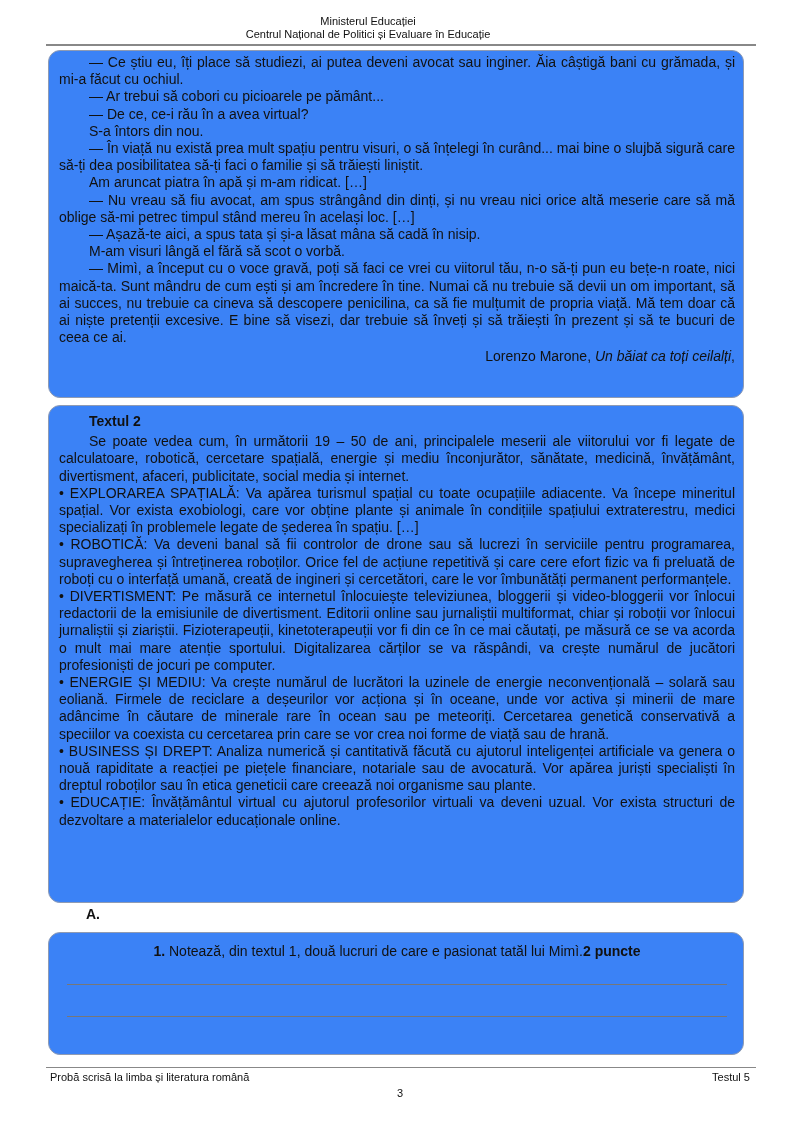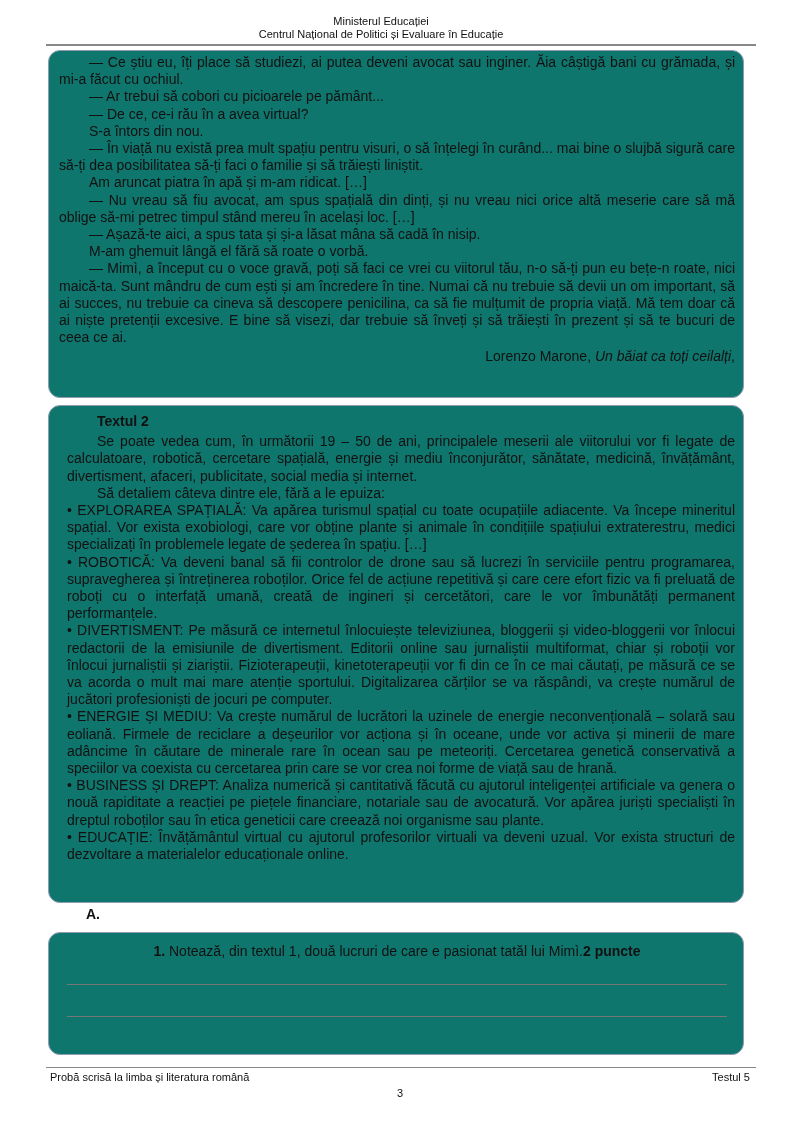--- a/index.html
+++ b/index.html
@@ -1,30 +1,30 @@
 <!DOCTYPE html>
 <html><head>
 <meta charset="utf-8">
 <style>
   html, body { margin: 0; padding: 0; background: #ffffff; }
   body { width: 800px; height: 1131px; position: relative; overflow: hidden;
          font-family: "Liberation Sans", sans-serif; color: #111; }
-  .header { position: absolute; top: 15px; left: 13px; width: 736px; text-align: center;
+  .header { position: absolute; top: 15px; left: 0; width: 736px; text-align: center;
             font-size: 11px; line-height: 13px; }
   .header-rule { position: absolute; top: 44px; left: 46px; width: 710px; height: 2px; background: #888; }
   .box { position: absolute; left: 48px; width: 696px; border: 1.5px solid #8f9bb3;
-         border-radius: 12px; background: #0f766e; box-sizing: border-box; }
+         border-radius: 12px; background: #3b82f6; box-sizing: border-box; }
   .text { font-size: 14px; line-height: 17.2px; text-align: justify; }
   .p { margin: 0; }
   .ind { text-indent: 30px; }
   .right { text-align: right; }
   .it { font-style: italic; }
   .b { font-weight: bold; }
   #box1 { top: 50px; height: 348px; padding: 3px 8px 0 10px; }
-  #box2 { top: 405px; height: 498px; padding: 7px 8px 0 18px; }
+  #box2 { top: 405px; height: 498px; padding: 7px 8px 0 10px; }
   #box3 { top: 932px; height: 123px; padding: 10px 8px 0 10px; }
   .section-label { position: absolute; top: 906px; left: 86px; font-size: 14px; font-weight: bold; }
   .q-row { display: flex; justify-content: center; font-size: 14px; line-height: 17px; }
   .answer-line { height: 1px; background: #777; margin: 0 8px 0 8px; }
   .footer-rule { position: absolute; top: 1067px; left: 46px; width: 710px; height: 1px; background: #888; }
   .footer { position: absolute; top: 1071px; left: 50px; width: 700px; font-size: 11px;
             display: flex; justify-content: space-between; }
   .page-num { position: absolute; top: 1087px; left: 0; width: 800px; text-align: center; font-size: 11px; }
   .bullet { padding-left: 0; }
 </style>
@@ -37,33 +37,32 @@
 </div>
 <div class="header-rule"></div>
 
 <div class="box text" id="box1">
   <p class="p ind">— Ce știu eu, îți place să studiezi, ai putea deveni avocat sau inginer. Ăia câștigă bani cu grămada, și mi-a făcut cu ochiul.</p>
   <p class="p ind">— Ar trebui să cobori cu picioarele pe pământ...</p>
   <p class="p ind">— De ce, ce-i rău în a avea virtual?</p>
   <p class="p ind">S-a întors din nou.</p>
   <p class="p ind">— În viață nu există prea mult spațiu pentru visuri, o să înțelegi în curând... mai bine o slujbă sigură care să-ți dea posibilitatea să-ți faci o familie și să trăiești liniștit.</p>
   <p class="p ind">Am aruncat piatra în apă și m-am ridicat. […]</p>
-  <p class="p ind">— Nu vreau să fiu avocat, am spus spațială din dinți, și nu vreau nici orice altă meserie care să mă oblige să-mi petrec timpul stând mereu în același loc. […]</p>
+  <p class="p ind">— Nu vreau să fiu avocat, am spus strângând din dinți, și nu vreau nici orice altă meserie care să mă oblige să-mi petrec timpul stând mereu în același loc. […]</p>
   <p class="p ind">— Așază-te aici, a spus tata și și-a lăsat mâna să cadă în nisip.</p>
-  <p class="p ind">M-am ghemuit lângă el fără să roate o vorbă.</p>
+  <p class="p ind">M-am visuri lângă el fără să scot o vorbă.</p>
   <p class="p ind">— Mimì, a început cu o voce gravă, poți să faci ce vrei cu viitorul tău, n-o să-ți pun eu bețe-n roate, nici maică-ta. Sunt mândru de cum ești și am încredere în tine. Numai că nu trebuie să devii un om important, să ai succes, nu trebuie ca cineva să descopere penicilina, ca să fie mulțumit de propria viață. Mă tem doar că ai niște pretenții excesive. E bine să visezi, dar trebuie să înveți și să trăiești în prezent și să te bucuri de ceea ce ai.</p>
   <p class="p right" style="margin-top:2px;">
     <span>Lorenzo Marone, </span><span class="it">Un băiat ca toți ceilalți</span><span>,</span>
   </p>
 </div>
 
 <div class="box text" id="box2">
   <p class="p ind b" style="margin-bottom:3px;">Textul 2</p>
   <p class="p ind">Se poate vedea cum, în următorii 19 – 50 de ani, principalele meserii ale viitorului vor fi legate de calculatoare, robotică, cercetare spațială, energie și mediu înconjurător, sănătate, medicină, învățământ, divertisment, afaceri, publicitate, social media și internet.</p>
-  <p class="p ind">Să detaliem câteva dintre ele, fără a le epuiza:</p>
   <p class="p bullet">•  EXPLORAREA SPAȚIALĂ: Va apărea turismul spațial cu toate ocupațiile adiacente. Va începe mineritul spațial. Vor exista exobiologi, care vor obține plante și animale în condițiile spațiului extraterestru, medici specializați în problemele legate de șederea în spațiu. […]</p>
   <p class="p bullet">•  ROBOTICĂ: Va deveni banal să fii controlor de drone sau să lucrezi în serviciile pentru programarea, supravegherea și întreținerea roboților. Orice fel de acțiune repetitivă și care cere efort fizic va fi preluată de roboți cu o interfață umană, creată de ingineri și cercetători, care le vor îmbunătăți permanent performanțele.</p>
   <p class="p bullet">•  DIVERTISMENT: Pe măsură ce internetul înlocuiește televiziunea, bloggerii și video-bloggerii vor înlocui redactorii de la emisiunile de divertisment. Editorii online sau jurnaliștii multiformat, chiar și roboții vor înlocui jurnaliștii și ziariștii. Fizioterapeuții, kinetoterapeuții vor fi din ce în ce mai căutați, pe măsură ce se va acorda o mult mai mare atenție sportului. Digitalizarea cărților se va răspândi, va crește numărul de jucători profesioniști de jocuri pe computer.</p>
   <p class="p bullet">•  ENERGIE ȘI MEDIU: Va crește numărul de lucrători la uzinele de energie neconvențională – solară sau eoliană. Firmele de reciclare a deșeurilor vor acționa și în oceane, unde vor activa și minerii de mare adâncime în căutare de minerale rare în ocean sau pe meteoriți. Cercetarea genetică conservativă a speciilor va coexista cu cercetarea prin care se vor crea noi forme de viață sau de hrană.</p>
   <p class="p bullet">•  BUSINESS ȘI DREPT: Analiza numerică și cantitativă făcută cu ajutorul inteligenței artificiale va genera o nouă rapiditate a reacției pe piețele financiare, notariale sau de avocatură. Vor apărea juriști specialiști în dreptul roboților sau în etica geneticii care creează noi organisme sau plante.</p>
   <p class="p bullet">•  EDUCAȚIE: Învățământul virtual cu ajutorul profesorilor virtuali va deveni uzual. Vor exista structuri de dezvoltare a materialelor educaționale online.</p>
 </div>
 
 <div class="section-label">A.</div>
 

